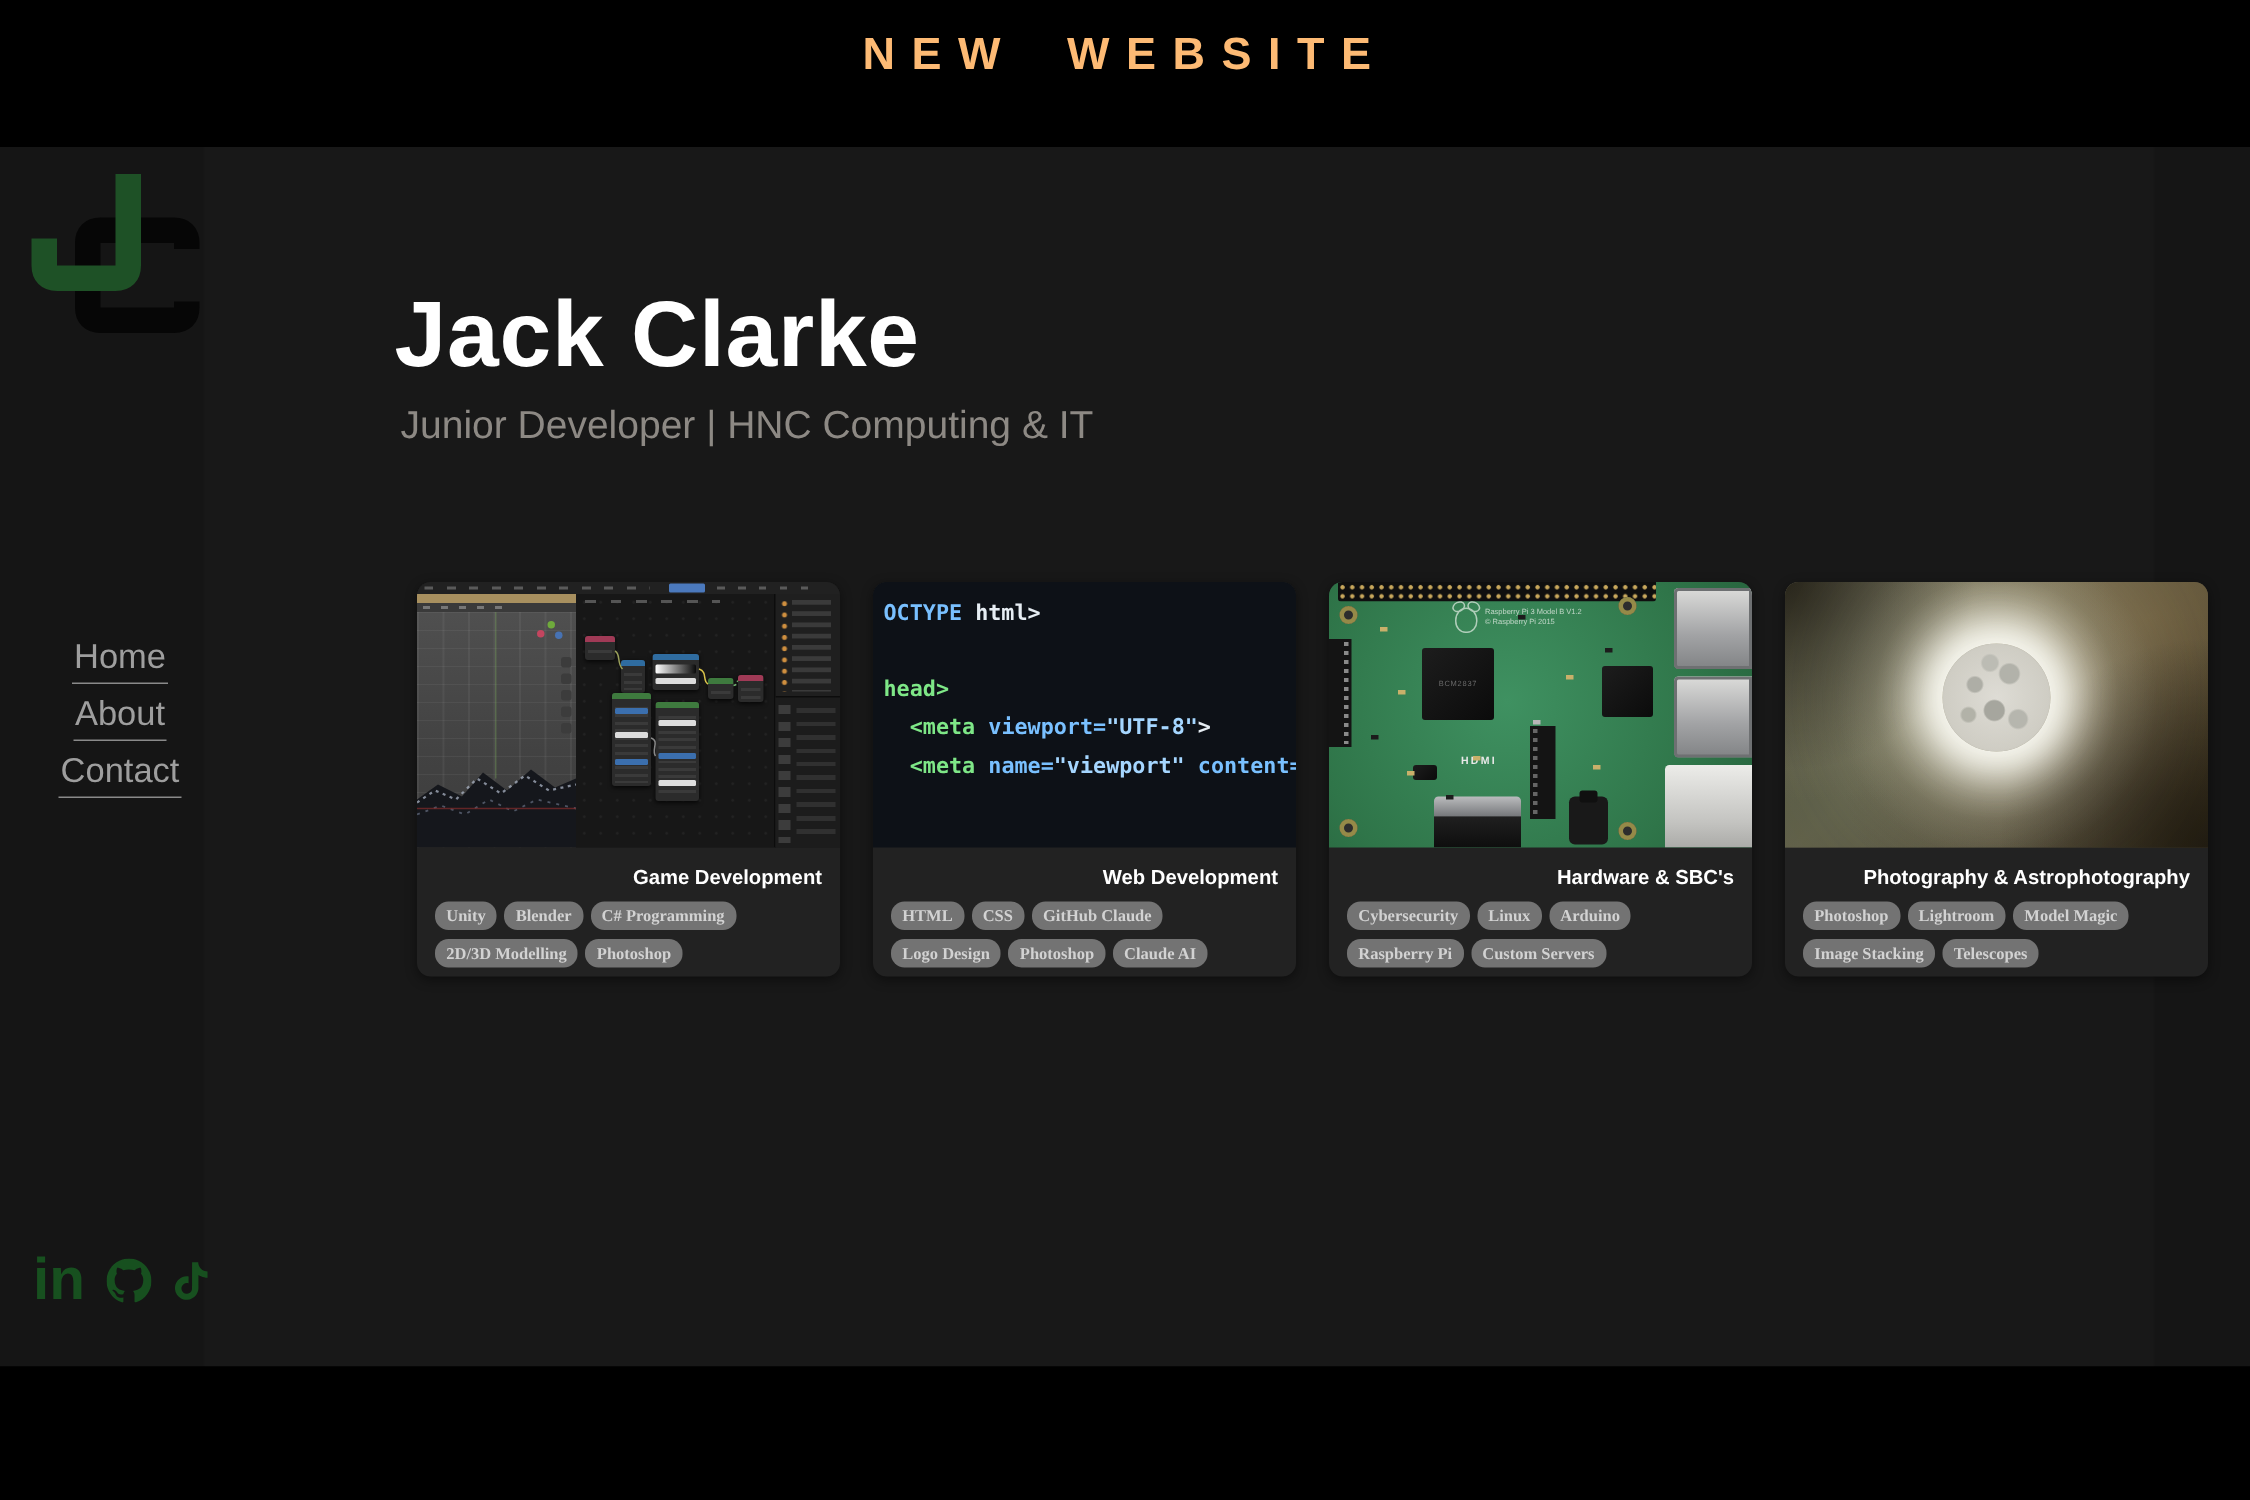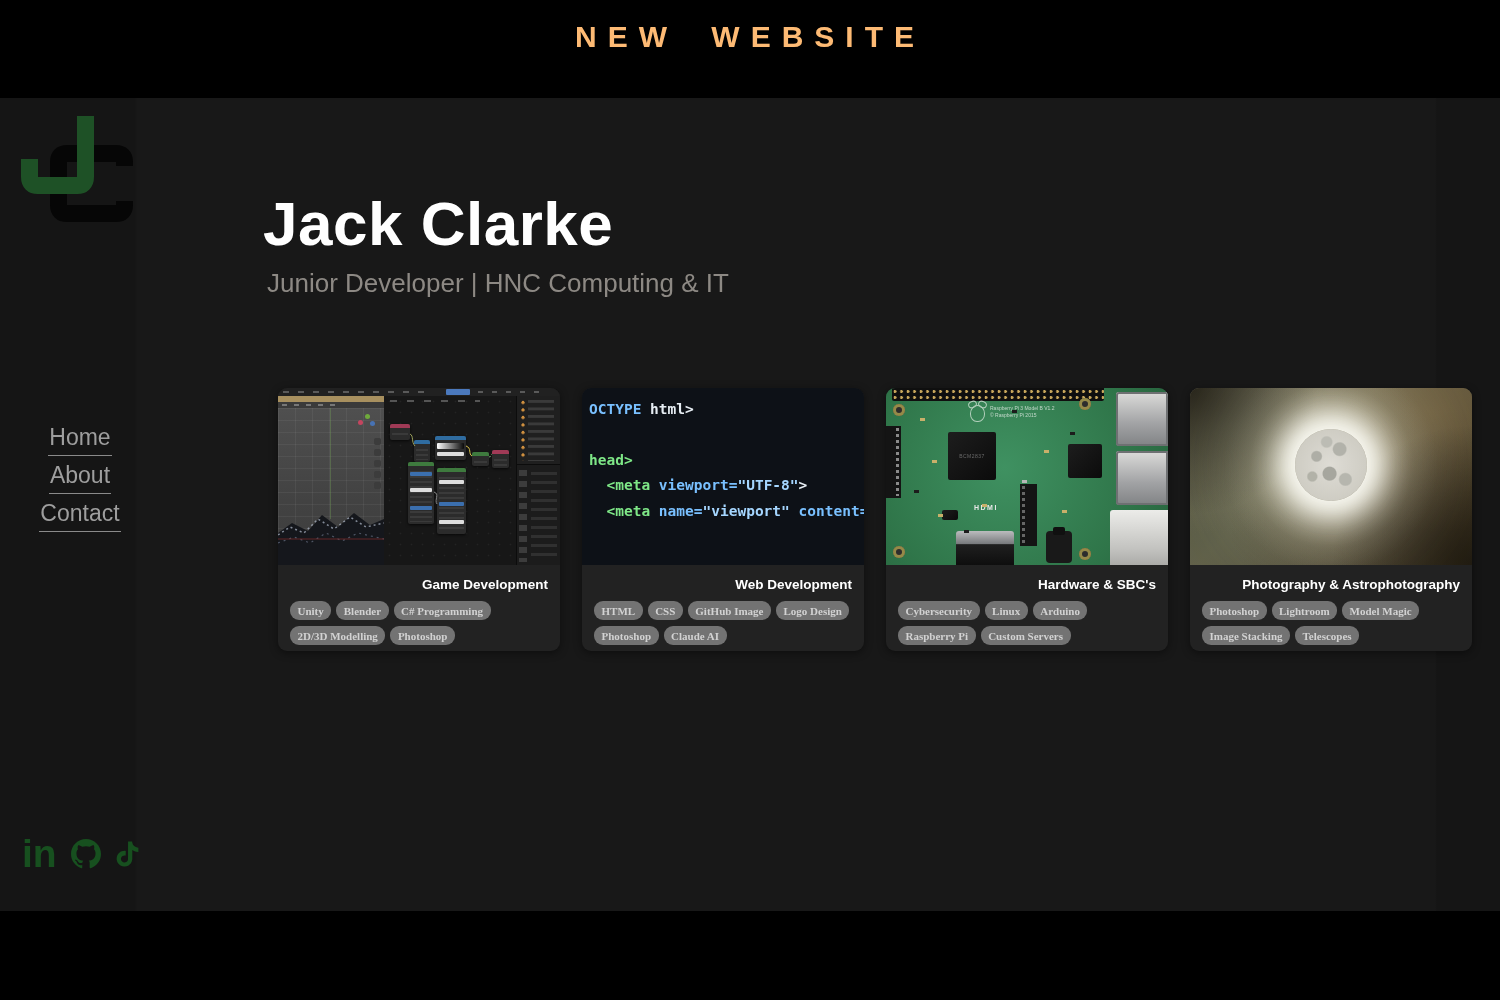--- a/index.html
+++ b/index.html
@@ -297,21 +297,21 @@
           <div class="code-line">&nbsp;</div>
           <div class="code-line"><span class="tok-tag">head&gt;</span></div>
           <div class="code-line"><span class="tok-fg">  </span><span class="tok-tag">&lt;meta</span><span class="tok-attr"> viewport=</span><span class="tok-str">"UTF-8"</span><span class="tok-fg">&gt;</span></div>
           <div class="code-line"><span class="tok-fg">  </span><span class="tok-tag">&lt;meta</span><span class="tok-attr"> name=</span><span class="tok-str">"viewport"</span><span class="tok-attr"> content=</span></div>
         </div>
       <div class="body">
         <div class="title">Web Development</div>
         <div class="tags">
             <span class="tag">HTML</span>
             <span class="tag">CSS</span>
-            <span class="tag">GitHub Image</span>
+            <span class="tag">GitHub Claude</span>
             <span class="tag">Logo Design</span>
             <span class="tag">Photoshop</span>
             <span class="tag">Claude AI</span>
           </div>
       </div>
     </div>
 
     <div class="card c3">
       <div class="img pi">
         <div class="gpio"></div>

